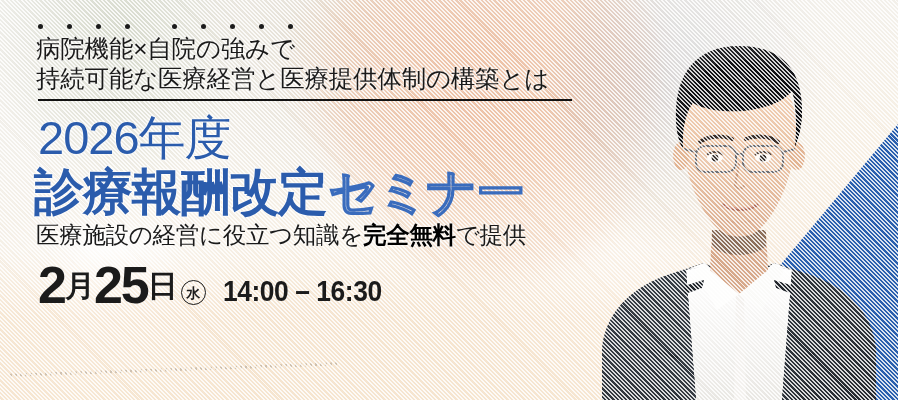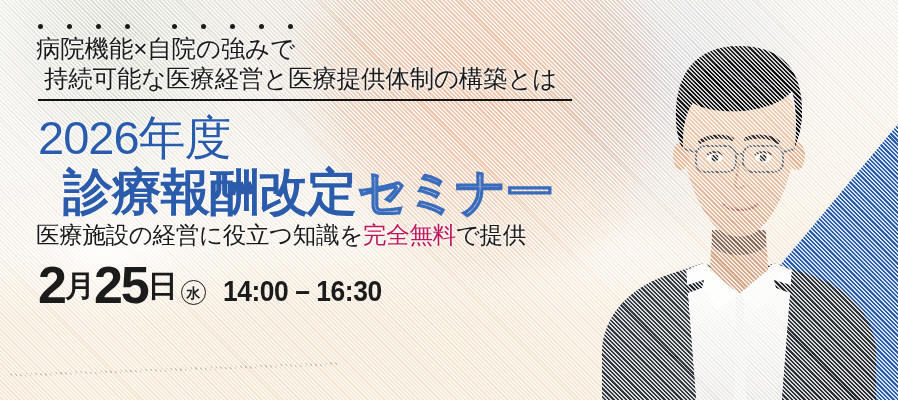--- a/index.html
+++ b/index.html
@@ -139,21 +139,21 @@
     top: 34px;
     width: 640px;
     color: #1a1a1a;
     font-size: 24.5px;
     font-weight: 500;
     line-height: 30px;
     letter-spacing: -0.2px;
     text-shadow: 0 0 3px rgba(255,255,255,0.9), 0 0 6px rgba(255,255,255,0.7);
     border-radius: 7px;
   }
-  .lead .l2 { display: block; padding-left: 8px; }
+  .lead .l2 { display: block; }
 
   .rule {
     position: absolute;
     left: 38px;
     top: 99px;
     width: 534px;
     height: 1.6px;
     background: #111;
   }
 
@@ -179,21 +179,20 @@
     align-items: baseline;
     line-height: 58px;
   }
   .maintitle .solid {
     font-size: 50px;
     font-weight: 700;
     color: #2b5cac;
     letter-spacing: -1.2px;
     -webkit-text-stroke: 1.8px rgba(255,255,255,0.7);
     paint-order: stroke fill;
-    margin-left: 29px;
   }
   .maintitle .outline {
     font-size: 49px;
     font-weight: 700;
     letter-spacing: -1px;
     color: transparent;
     -webkit-text-stroke: 1.7px #3a6cbd;
     paint-order: stroke fill;
     margin-left: 2px;
   }
@@ -203,22 +202,22 @@
     left: 36px;
     top: 220px;
     font-size: 23.5px;
     font-weight: 500;
     color: #1a1a1a;
     letter-spacing: -0.3px;
     line-height: 30px;
     text-shadow: 0 0 3px rgba(255,255,255,0.9), 0 0 6px rgba(255,255,255,0.6);
   }
   .subline .free {
-    color: #be185d;
-    font-weight: 400;
+    color: #000000;
+    font-weight: 700;
   }
 
   .dateline {
     position: absolute;
     left: 38px;
     top: 258px;
     display: flex;
     align-items: flex-end;
     color: #1b1b1b;
   }

